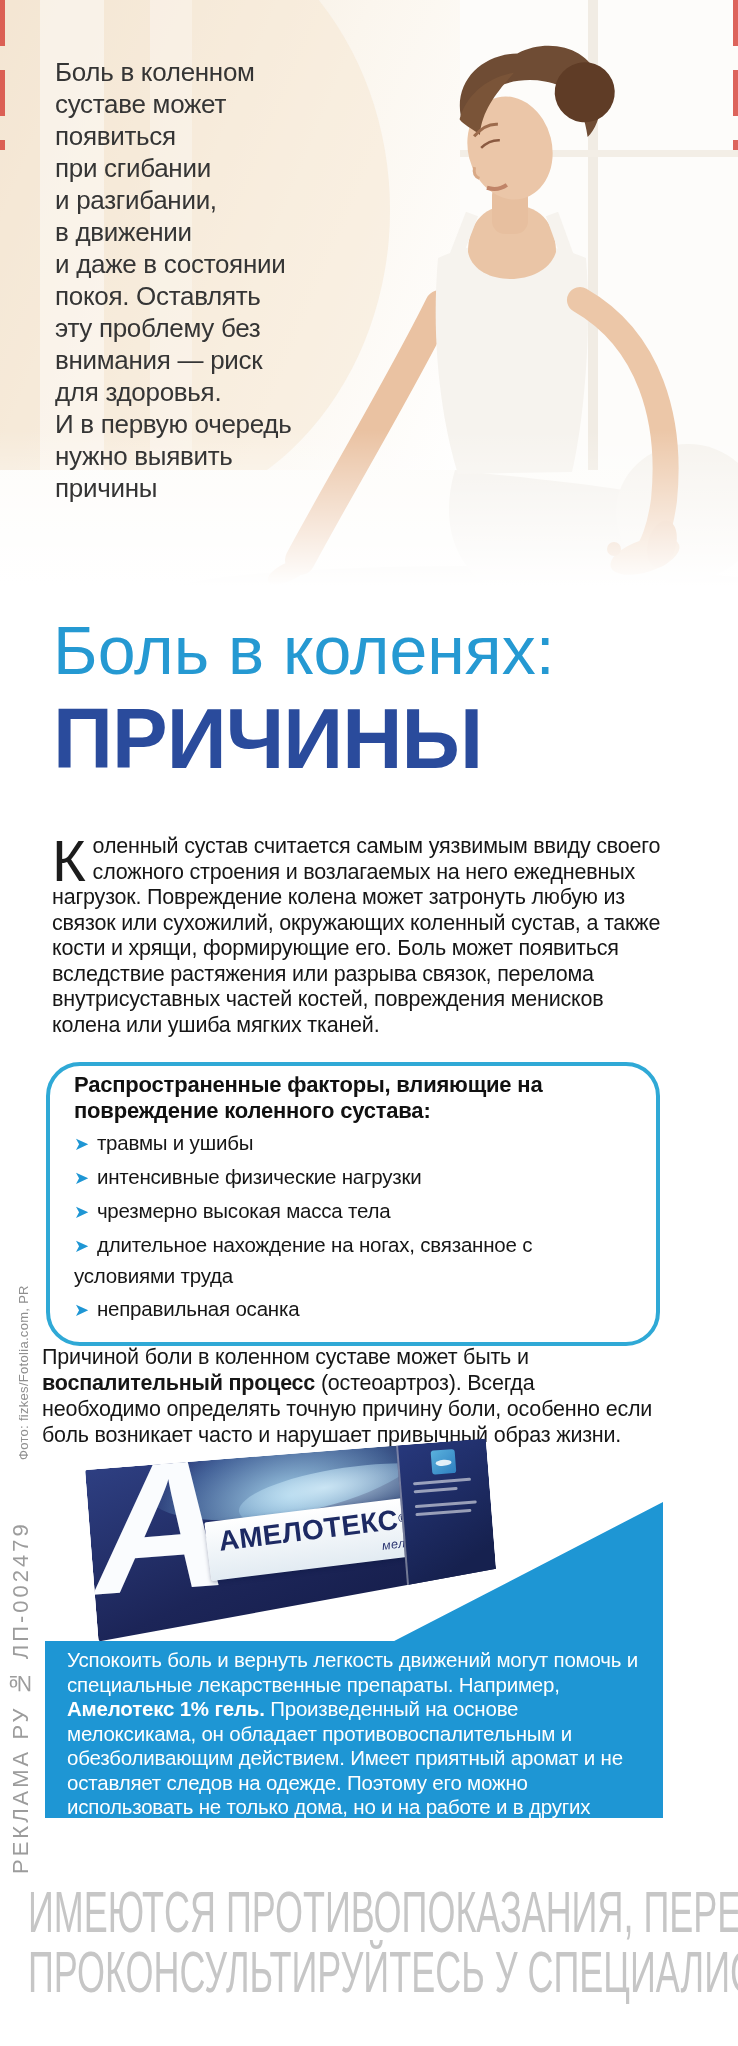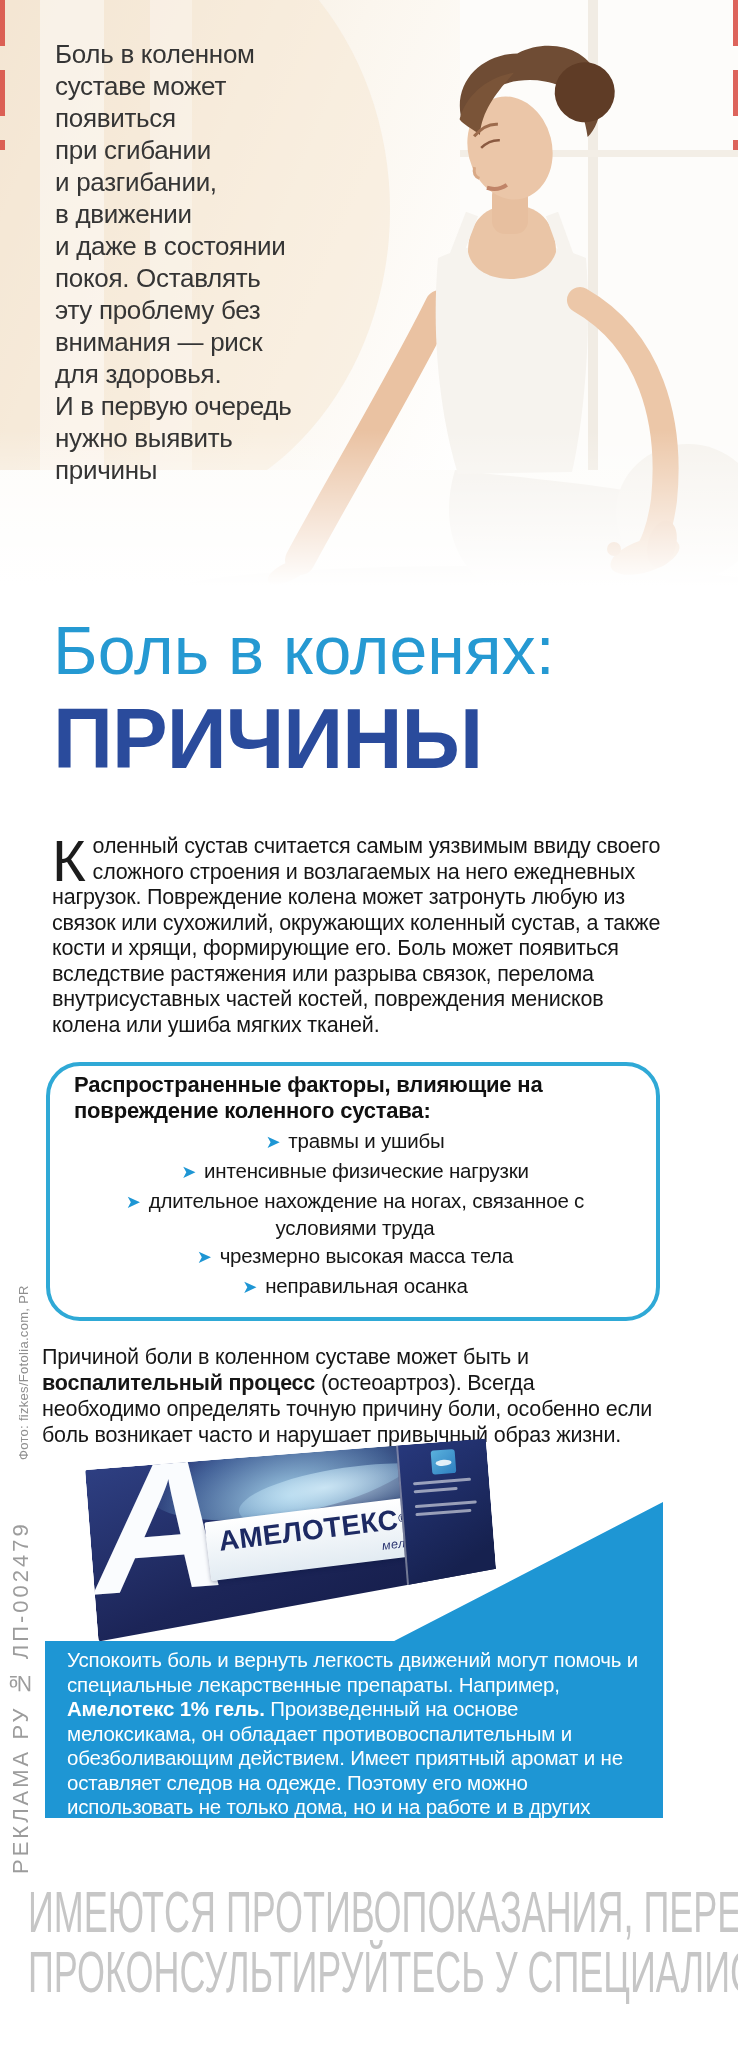--- a/index.html
+++ b/index.html
@@ -6,21 +6,21 @@
   .page{
     position:relative;width:738px;height:2046px;background:#fff;overflow:hidden;
     font-family:"Liberation Sans","DejaVu Sans",sans-serif;color:#1a1a1a;
   }
   
   .hero{position:absolute;left:0;top:0;width:738px;height:622px;}
   .hero svg{display:block;}
   .hero-fade{position:absolute;left:0;top:430px;width:738px;height:195px;
     background:linear-gradient(180deg,rgba(255,255,255,0) 0%,#ffffff 80%);}
   .hero-overlay{
-    position:absolute;left:55px;top:38px;width:420px;
+    position:absolute;left:55px;top:56px;width:420px;
     font-size:26px;line-height:32px;font-weight:400;color:#353535;
     white-space:pre-line;letter-spacing:-0.3px;
   }
   .regmark{position:absolute;top:0;width:5px;height:150px;
     background:repeating-linear-gradient(180deg,rgba(213,62,52,.8) 0 46px,rgba(213,62,52,0) 46px 70px);}
   .regmark.left{left:0;} .regmark.right{right:0;}
 
   
   .title1{position:absolute;left:53px;top:614px;font-size:68px;line-height:72px;
     color:#2599d2;letter-spacing:0;font-weight:400;}
@@ -33,21 +33,21 @@
   .dropcap{float:left;font-size:58px;line-height:44px;padding:5px 7px 0 0;color:#1c1c1c;}
 
   
   .factors{
     position:absolute;left:46px;top:1062px;width:614px;box-sizing:border-box;
     border:4px solid #2fa9d6;border-radius:34px;background:#fff;
     padding:6px 20px 14px 24px;
   }
   .factors-heading{font-size:22px;line-height:26px;font-weight:700;color:#111;
     letter-spacing:-0.2px;margin-bottom:4px;}
-  .bullet{font-size:20.5px;line-height:25px;letter-spacing:-0.2px;color:#161616;margin:3px 0;text-align:center;}
+  .bullet{font-size:20.5px;line-height:30px;letter-spacing:-0.2px;color:#161616;margin:3px 0;}
   .arrow{color:#1e96d4;font-size:18px;margin-right:8px;}
 
   
   .inflammation{position:absolute;left:42px;top:1344px;width:612px;
     font-size:21.5px;line-height:26px;letter-spacing:-0.2px;color:#161616;}
 
   
   .promo{
     position:absolute;left:45px;top:1502px;width:618px;height:316px;
     background:#1e96d4;
@@ -194,22 +194,22 @@
 
   <div class="intro">
     <span class="dropcap">К</span><span>оленный сустав считается самым уязвимым ввиду своего сложного строения и возлагаемых на него ежедневных нагрузок. Повреждение колена может затронуть любую из связок или сухожилий, окружающих коленный сустав, а также кости и хрящи, формирующие его. Боль может появиться вследствие растяжения или разрыва связок, перелома внутрисуставных частей костей, повреждения менисков колена или ушиба мягких тканей.</span>
   </div>
 
   <div class="factors">
     <div class="factors-heading">Распространенные факторы, влияющие на повреждение коленного сустава:</div>
     <div>
         <div class="bullet"><span class="arrow">➤</span><span>травмы и ушибы</span></div>
         <div class="bullet"><span class="arrow">➤</span><span>интенсивные физические нагрузки</span></div>
+        <div class="bullet"><span class="arrow">➤</span><span>чрезмерно высокая масса тела</span></div>
         <div class="bullet"><span class="arrow">➤</span><span>длительное нахождение на ногах, связанное с условиями труда</span></div>
-        <div class="bullet"><span class="arrow">➤</span><span>чрезмерно высокая масса тела</span></div>
         <div class="bullet"><span class="arrow">➤</span><span>неправильная осанка</span></div>
       </div>
   </div>
 
   <div class="inflammation">
     <span>Причиной боли в коленном суставе может быть и </span><b>воспалительный процесс</b><span> (остеоартроз). Всегда необходимо определять точную причину боли, особенно если боль возникает часто и нарушает привычный образ жизни.</span>
   </div>
 
   <div class="promo">
     <div class="promo-text">

